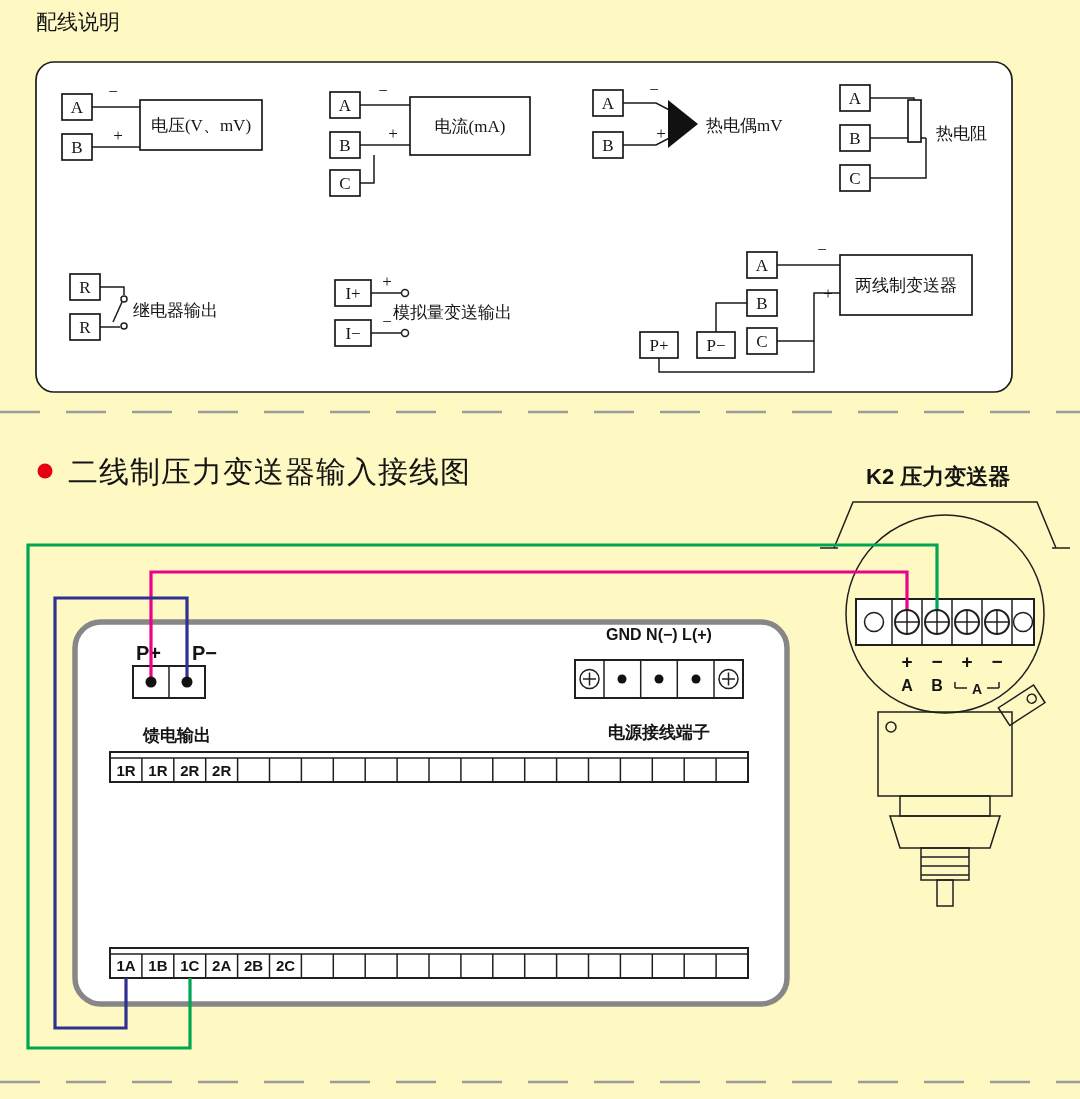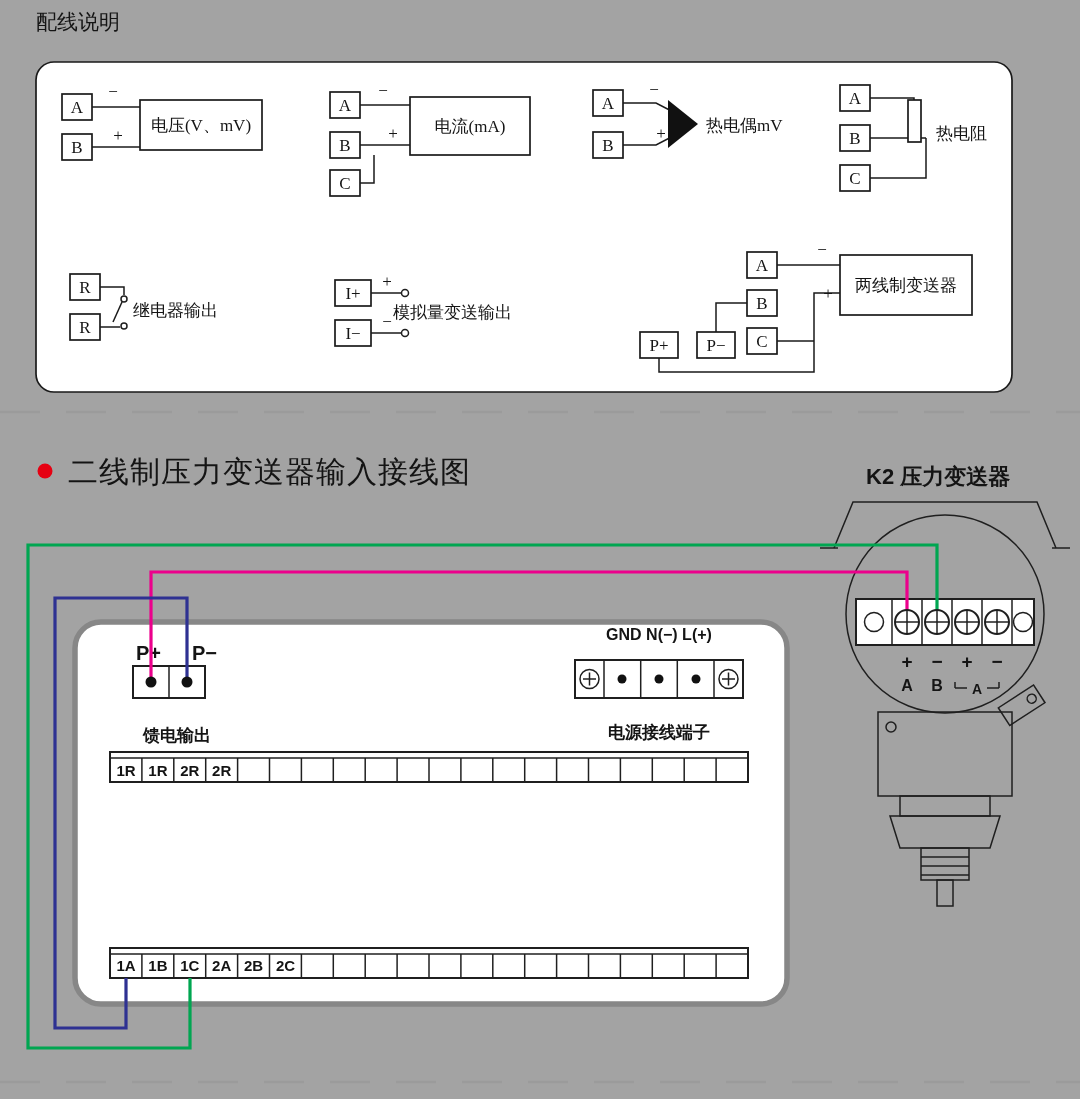--- a/index.html
+++ b/index.html
@@ -1,16 +1,16 @@
 <!DOCTYPE html>
 <html><head>
 <meta charset="utf-8">
 <style>
   html,body{margin:0;padding:0;background:#fff}
-  .stage{width:1080px;height:1099px;position:relative;background:#a3a3a3;overflow:hidden}
+  .stage{width:1080px;height:1099px;position:relative;background:#fef9c3;overflow:hidden}
   text{fill:#141414}
   .serif{font-family:"Liberation Serif","DejaVu Serif",serif;font-size:17px}
   .sans{font-family:"Liberation Sans","DejaVu Sans",sans-serif}
   .b{font-weight:bold}
   .box{fill:#fff;stroke:#1a1a1a;stroke-width:1.7}
   .wire{fill:none;stroke:#1a1a1a;stroke-width:1.5}
   .gray-dash{stroke:#9b9b9b;stroke-width:2.6;stroke-dasharray:40 26;fill:none}
   .panel{fill:#fff;stroke:#878787;stroke-width:5.5}
   .blk{fill:#fff;stroke:#1f1f1f;stroke-width:2}
   .thin{stroke:#1f1f1f;stroke-width:1.5;fill:none}

